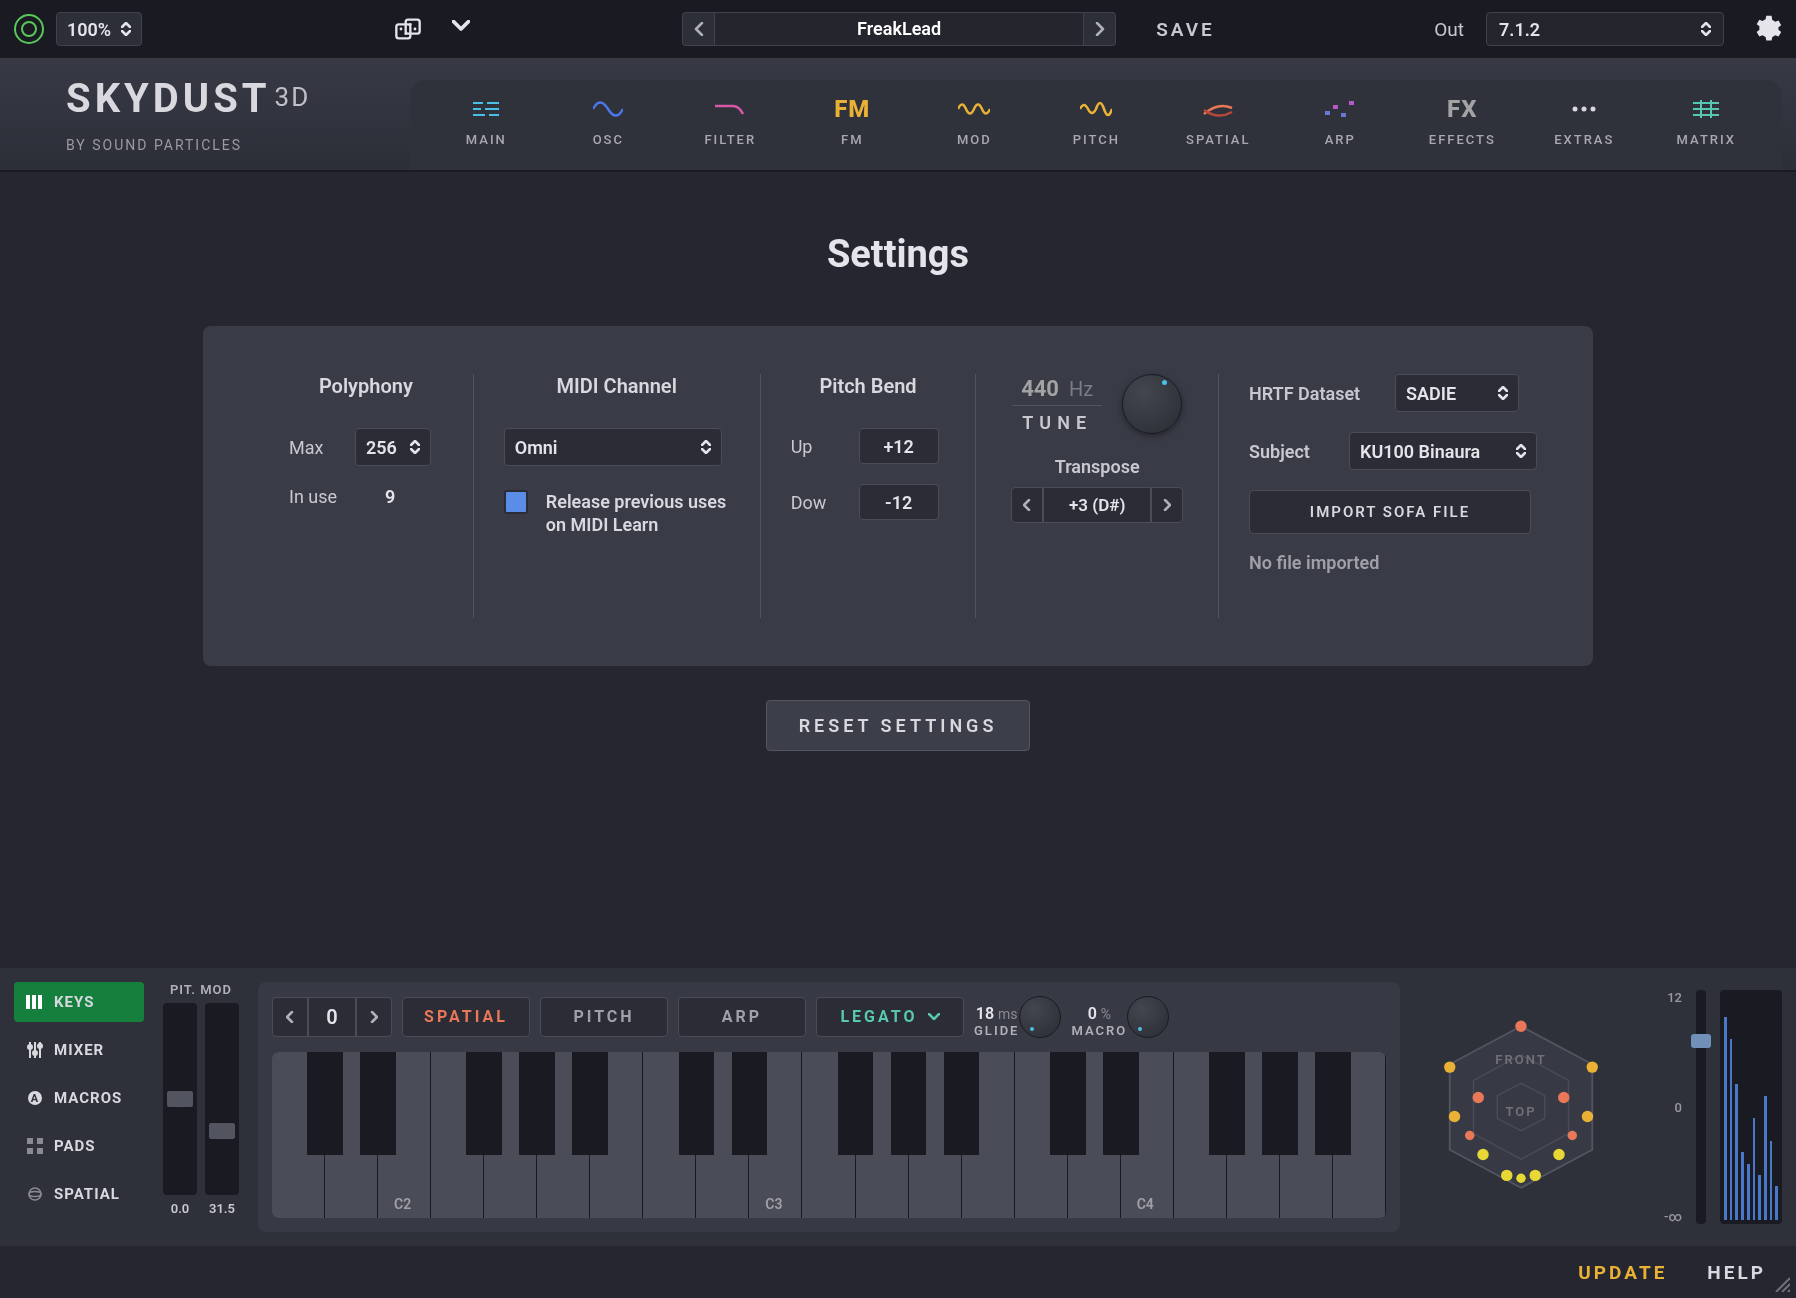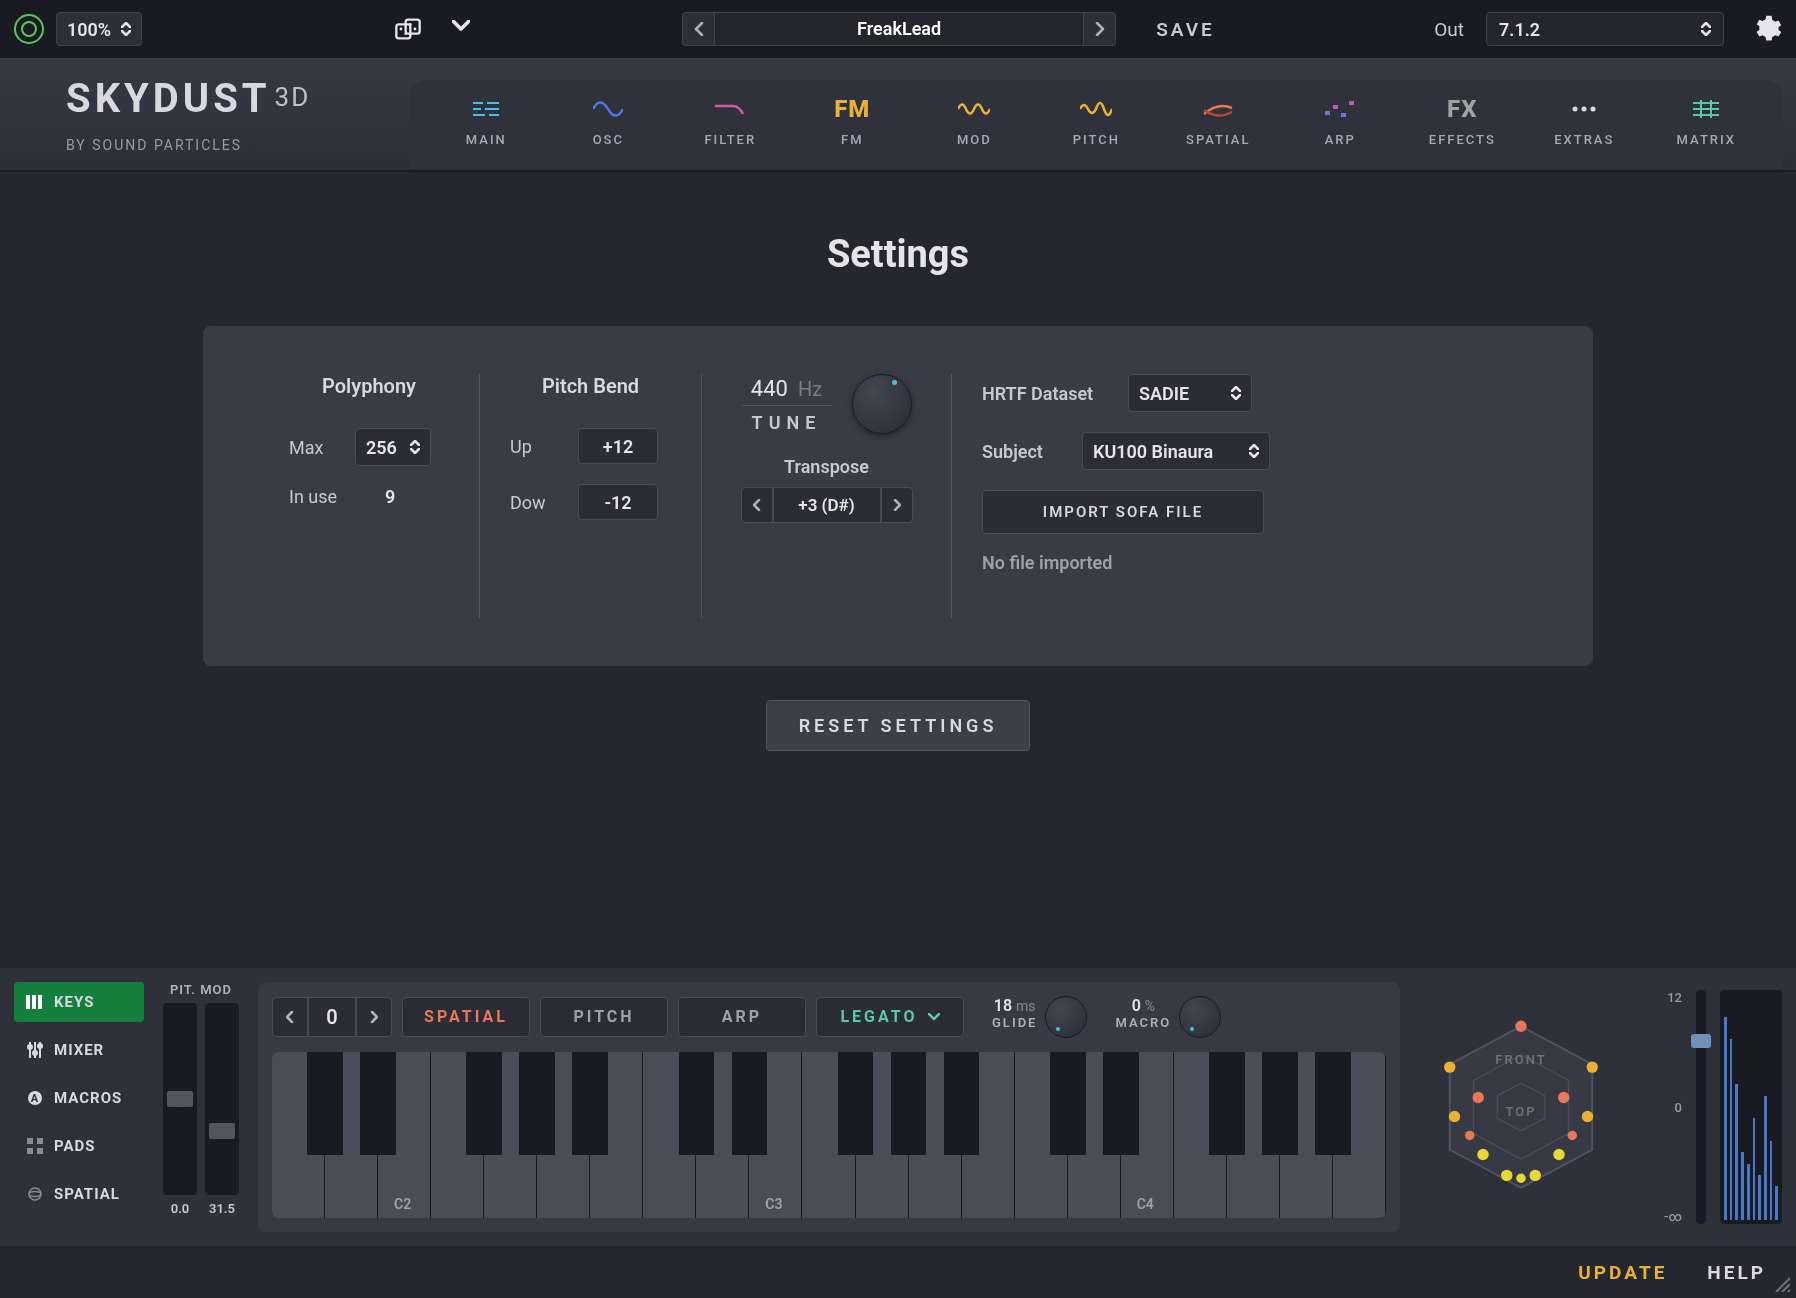--- a/index.html
+++ b/index.html
@@ -49,21 +49,21 @@
 .select-box.sm{width:76px}
 .select-box.md{width:218px}
 .select-box.lg{width:188px}
 .value-static{color:#e4e4ea;font-weight:600;font-size:18px;margin-left:30px}
 .checkbox{width:24px;height:24px;background:#5a8de8;border-radius:3px;border:2px solid #2b2c35;flex-shrink:0}
 .chk-label{font-size:18px;line-height:1.3;font-weight:600;color:#d8d8de}
 .num-box{background:#2b2c35;border:1px solid #4a4c57;border-radius:4px;height:36px;width:80px;display:flex;align-items:center;justify-content:center;color:#e4e4ea;font-weight:600;font-size:18px}
 
 
 .tune-wrap{text-align:center}
-.tune-val{font-size:22px;color:#e5e5e5;font-weight:400}
+.tune-val{font-size:22px;color:#a3a3a3;font-weight:700}
 .tune-hz{font-size:20px;color:#7a7c86;margin-left:10px}
 .tune-underline{border-bottom:1px solid #52545f;width:90px;margin:4px auto 6px}
 .tune-label{letter-spacing:6px;font-size:18px;color:#c8c8cf;font-weight:600}
 .knob{width:60px;height:60px;border-radius:50%;background:radial-gradient(circle at 35% 30%,#44464f,#2a2c34);border:1px solid #1a1b22;box-shadow:0 2px 6px rgba(0,0,0,.4);position:relative}
 .knob::after{content:"";position:absolute;top:5px;right:14px;width:5px;height:5px;border-radius:50%;background:#4ac0e8}
 .transpose-label{font-size:18px;color:#c8c8cf;font-weight:600;margin:22px 0 10px;text-align:center}
 .transpose-ctrl{display:flex;justify-content:center}
 .transpose-ctrl .nav-btn{background:#2b2c35;border:1px solid #4a4c57;height:36px}
 .transpose-val{background:#2b2c35;border:1px solid #4a4c57;height:36px;width:108px;text-align:center;line-height:34px;color:#e4e4ea;font-weight:600;font-size:17px}
 
@@ -91,21 +91,21 @@
 
 .keyboard-area{flex:1;background:#373945;border-radius:8px;padding:14px;display:flex;flex-direction:column}
 .kb-top{display:flex;align-items:center;gap:10px;margin-bottom:14px}
 .kb-nav{display:flex}
 .kb-nav .nav-btn{background:#2b2c35;border:1px solid #4a4c57;height:40px;width:36px}
 .kb-oct{background:#2b2c35;border:1px solid #4a4c57;height:40px;width:48px;text-align:center;line-height:38px;color:#e4e4ea;font-weight:600;font-size:20px}
 .mode-btn{background:#2b2c35;border:1px solid #4a4c57;border-radius:4px;height:40px;width:128px;line-height:38px;text-align:center;letter-spacing:3px;font-size:16px;font-weight:700;color:#a0a0a8}
 .mode-btn.spatial{color:#e87858}
 .mode-btn.legato{color:#58c8b0;width:148px;display:flex;align-items:center;justify-content:center;gap:10px}
 
-.knob-group{display:flex;align-items:flex-start;gap:8px;margin-left:18px}
+.knob-group{display:flex;align-items:flex-end;margin-left:0}
 .knob-sm{width:42px;height:42px;border-radius:50%;background:radial-gradient(circle at 35% 30%,#44464f,#2a2c34);border:1px solid #1a1b22;position:relative}
 .knob-sm::after{content:"";position:absolute;bottom:6px;left:10px;width:4px;height:4px;border-radius:50%;background:#4ac0e8}
 .knob-lbl{text-align:center}
 .knob-lbl .v{font-size:16px;color:#e4e4ea;font-weight:600}
 .knob-lbl .u{font-size:14px;color:#8a8a92;margin-left:4px}
 .knob-lbl .n{font-size:13px;letter-spacing:2px;color:#b0b0b8;font-weight:600}
 
 .piano{flex:1;background:#1a1b22;border-radius:6px;position:relative;overflow:hidden;display:flex}
 .wkey{flex:1;background:#4a4c57;border-right:1px solid #1a1b22;position:relative}
 .wkey:last-child{border-right:none}
@@ -334,20 +334,38 @@
               </svg>
             </span>
         </div>
       </div>
       <div class="row">
         <span>In use</span>
         <span class="value-static">9</span>
       </div>
     </div>
 
+    <div class="col" style="width:296px">
+      <div class="col-title">MIDI Channel</div>
+      <div class="select-box md">
+        <span>Omni</span>
+        <span class="stepper">
+            <svg viewBox="0 0 10 6">
+              <path class="chev" d="M1 5l4-4 4 4"></path>
+            </svg>
+            <svg viewBox="0 0 10 6">
+              <path class="chev" d="M1 1l4 4 4-4"></path>
+            </svg>
+          </span>
+      </div>
+      <div class="row" style="margin-top:24px;align-items:flex-start">
+        <div class="checkbox"></div>
+        <div class="chk-label">Release previous uses on MIDI Learn</div>
+      </div>
+    </div>
 
     <div class="col" style="width:222px">
       <div class="col-title">Pitch Bend</div>
       <div class="row">
           <span class="lbl" style="width:50px">Up</span>
           <div class="num-box">+12</div>
         </div>
       <div class="row">
           <span class="lbl" style="width:50px">Dow</span>
           <div class="num-box">-12</div>

